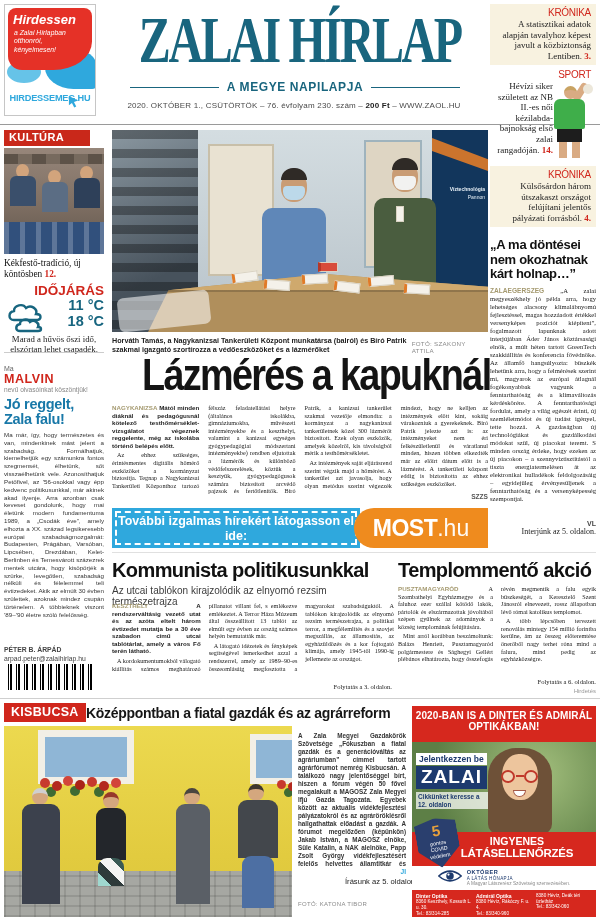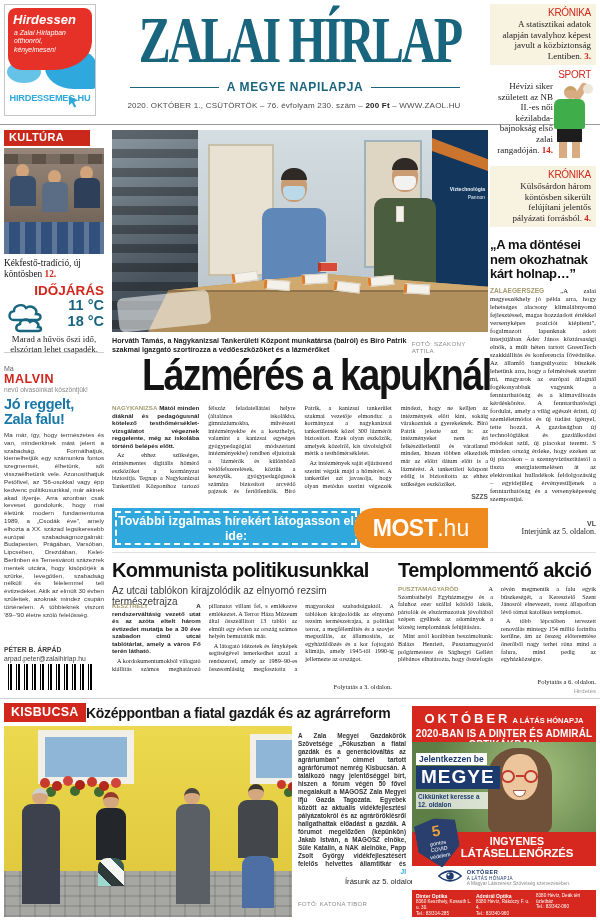--- a/index.html
+++ b/index.html
@@ -249,21 +249,21 @@
       <div class="sp-arm"></div>
       <div class="sp-ball"></div>
       <div class="sp-jersey"></div>
       <div class="sp-shorts"></div>
       <div class="sp-leg1"></div>
       <div class="sp-leg2"></div>
     </div>
   </div>
   <div class="abs teaser beige t3">
     <div class="section-label">KRÓNIKA</div>
-    <div class="teaser-text"><span>Külsősárdon három köntösben sikerült felújítani jelentős pályázati forrásból.</span> <span class="page-ref">4.</span></div>
+    <div class="teaser-text"><span>Külsősárdon három útszakaszt országot felújítani jelentős pályázati forrásból.</span> <span class="page-ref">4.</span></div>
   </div>
 
   <div class="abs quote">
     <div class="quote-head">„A ma döntései nem okozhatnak kárt holnap…”</div>
     <div class="quote-body">
       <span class="city-tag">ZALAEGERSZEG</span>
       <span>„A zalai megyeszékhely jó példa arra, hogy lehetséges alacsony klímalábnyomú fejlesztéssel, magas hozzáadott értékkel versenyképes pozíciót kiépíteni”, fogalmazott lapunknak adott interjújában Áder János köztársasági elnök, a múlt héten tartott GreenTech szakkiállítás és konferencia fővédnöke. Az államfő hangsúlyozta: büszkék lehetünk arra, hogy a felmérések szerint mi, magyarok az európai átlagnál fogékonyabbak vagyunk a fenntarthatóság és a klímaváltozás kérdéskörére. A fenntarthatósági fordulat, amely a világ egészét érinti, új szemléletmódot és új tudást igényel, tette hozzá. A gazdaságban új technológiákat és gazdálkodási módokat szül, új piacokat teremt. S minden ország érdeke, hogy ezeken az új piacokon – a szennyvíztisztítástól a tiszta energiatermelésen át az elektronikai hulladékok feldolgozásáig – egyidejűleg érvényesüljenek a fenntarthatóság és a versenyképesség szempontjai.</span>
     </div>
     <div class="quote-byline">VL</div>
     <div class="quote-more">Interjúnk az 5. oldalon.</div>
@@ -410,33 +410,32 @@
     <div class="fp-fig" style="left:238px;top:130px;width:32px;height:52px;background:#4d6fa3;"></div>
   </div>
 
   <div class="abs fs-text">A Zala Megyei Gazdakörök Szövetsége „Fókuszban a fiatal gazdák és a generációváltás az agráriumban” címmel tartott agrárfórumot nemrég Kisbucsán. A találkozó nagy jelentőséggel bírt, hiszen a fórum végén 50 fővel megalakult a MAGOSZ Zala Megyei Ifjú Gazda Tagozata. Egyebek között az aktuális vidékfejlesztési pályázatokról és az agráröröklésről hallgathattak előadást a gazdák. A fórumot megelőzően (képünkön) Jakab István, a MAGOSZ elnöke, Süle Katalin, a NAK alelnöke, Papp Zsolt György vidékfejlesztésért felelős helyettes államtitkár és Győrffy Balázs, a NAK elnöke egyeztetett a részletekről.</div>
   <div class="abs fs-byline">JI</div>
   <div class="abs fs-more">Írásunk az 5. oldalon.</div>
   <div class="abs fs-credit">FOTÓ: KATONA TIBOR</div>
 
   <div class="abs ad">
     <div class="ad-top">
-      <div><span class="l1-main">OKTÓBER</span><span class="l1-sub">A LÁTÁS HÓNAPJA</span></div>
       <div class="l2">2020-BAN IS A DINTER ÉS ADMIRÁL OPTIKÁKBAN!</div>
     </div>
     <div class="ad-mid">
       <div class="aw-hair"></div>
       <div class="aw-face"></div>
       <div class="aw-glass" style="left:89px;"></div>
       <div class="aw-glass" style="left:112px;"></div>
       <div class="aw-bridge"></div>
       <div class="aw-smile"></div>
       <div class="ad-cta">
         <div><span class="c1">Jelentkezzen be</span></div>
-        <div><span class="c2">MEGYE</span></div>
+        <div><span class="c2">ZALAI</span></div>
         <div class="c3">Cikkünket keresse a 12. oldalon</div>
       </div>
     </div>
     <div class="ad-shield">
       <div class="s-num">5</div>
       <div class="s-txt">pontos COVID védelem</div>
     </div>
     <div class="ad-offer">
       <div class="o1">INGYENES</div>
       <div class="o2">LÁTÁSELLENŐRZÉS</div>

